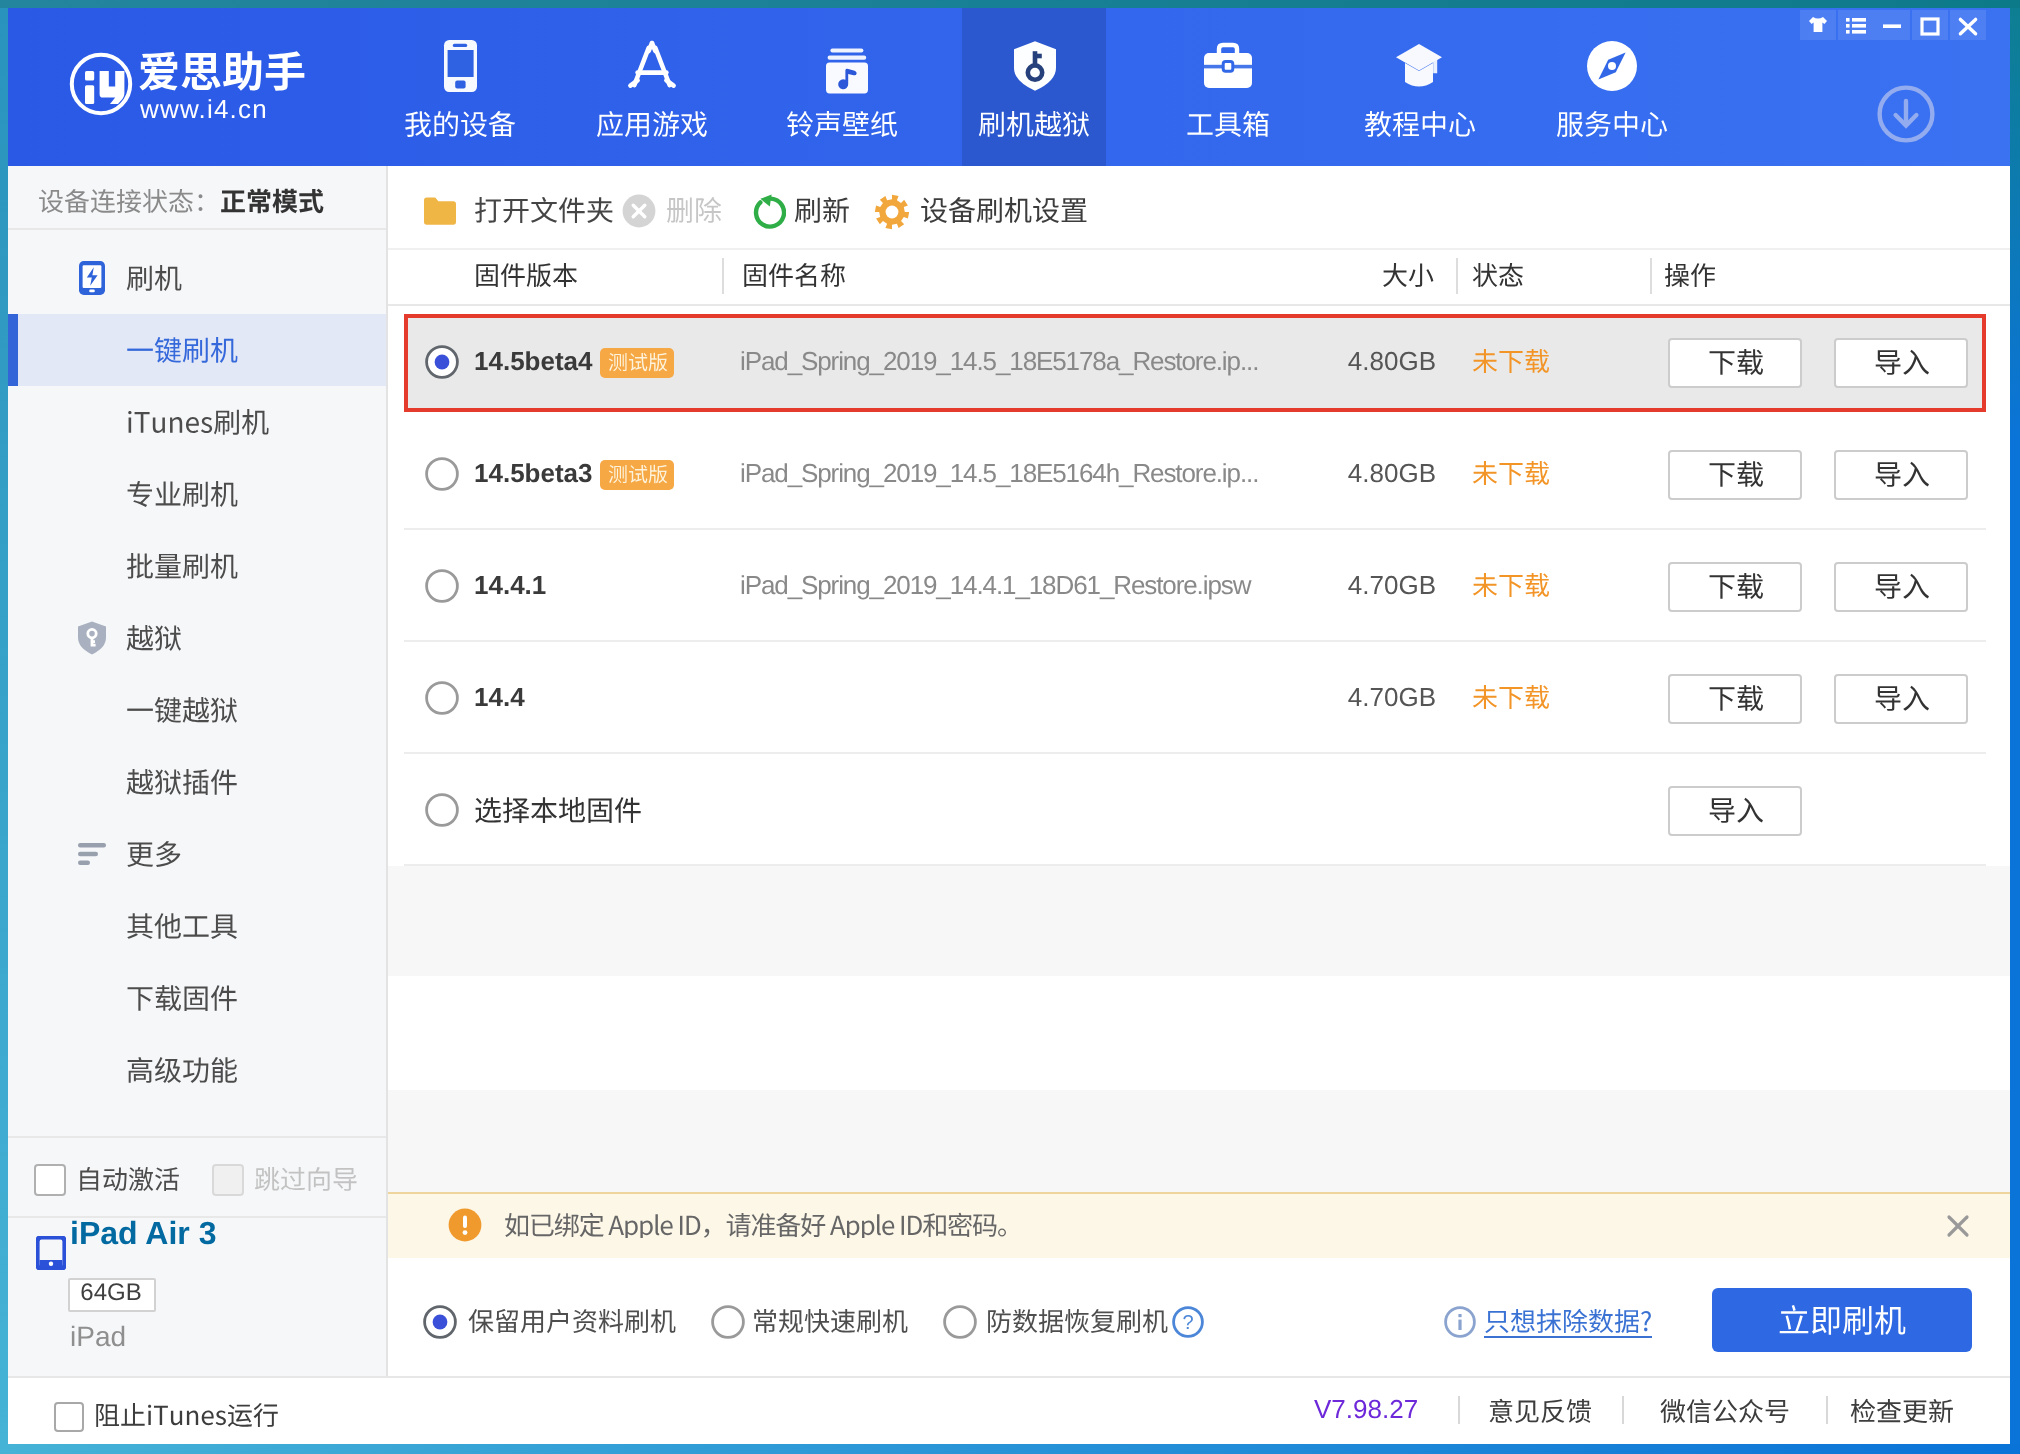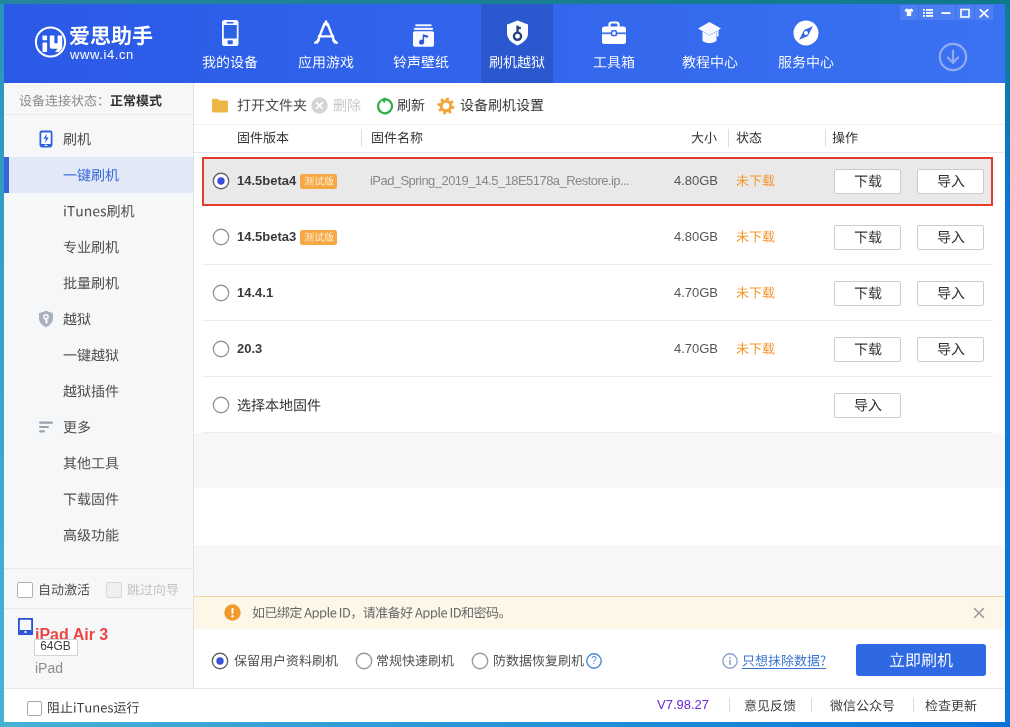--- a/index.html
+++ b/index.html
@@ -362,21 +362,21 @@
           <use href="#g70" x="3000"></use>
         </g>
       </svg>
     </div>
 <div style="position:absolute;left:4px;top:608px;width:189px;height:1px;background:#e8e8e8"></div>
 <svg style="position:absolute;left:17.5px;top:618px" width="15" height="17" viewBox="0 0 15 17">
 <rect x="0.6" y="0.6" width="13.8" height="15.8" rx="2.2" fill="none" stroke="#2b51d8" stroke-width="2.4"></rect>
 <path d="M1.8 12 h11.4 v2.2 q0 1.6 -1.6 1.6 h-8.2 q-1.6 0 -1.6 -1.6 Z" fill="#2b51d8"></path>
 <circle cx="7.5" cy="13.9" r="1.1" fill="#fff"></circle>
 </svg>
-<div style="position:absolute;top:625px;font:bold  16.0px 'Liberation Sans',sans-serif;color:#ef4444;line-height:20.8px;white-space:pre;left:35.0px;">iPad Air 3</div>
+<div style="position:absolute;top:608px;font:bold  16.0px 'Liberation Sans',sans-serif;color:#0369a1;line-height:20.8px;white-space:pre;left:35.0px;">iPad Air 3</div>
 <div style="position:absolute;left:34px;top:639px;width:42px;height:15px;background:#fff;border:1px solid #d2d2d2;border-radius:1px"></div>
 <div style="position:absolute;top:639.2px;font: 12.0px 'Liberation Sans',sans-serif;color:#3f3f3f;line-height:15.6px;white-space:pre;left:55.5px;transform:translateX(-50%);">64GB</div>
 <div style="position:absolute;top:658.9px;font: 14.0px 'Liberation Sans',sans-serif;color:#8f8f8f;line-height:18.2px;white-space:pre;left:35.0px;">iPad</div>
 <div style="position:absolute;left:211px;top:97px;line-height:0"><svg width="18" height="17" viewBox="0 0 18 17">
 <path d="M1 3.2 q0 -1.4 1.4 -1.4 h4.2 l1.6 1.8 h7.4 q1.4 0 1.4 1.4 V14 q0 1.4 -1.4 1.4 H2.4 Q1 15.4 1 14 Z" fill="#efb545"></path>
 </svg></div>
 <div style="position:absolute;left:237.0px;top:98.2px;line-height:0">
       <svg class="t" width="70.00" height="14.00" viewBox="0 -880 5000 1000">
         <g fill="#454545" transform="scale(1,-1)">
           <use href="#g71"></use>
@@ -534,20 +534,21 @@
 <div style="position:absolute;left:300px;top:229.5px;width:37px;height:15px;background:#f6a844;border-radius:2.5px"></div>
 <div style="position:absolute;left:303.5px;top:232.3px;line-height:0">
       <svg class="t" width="30.00" height="10.00" viewBox="0 -880 3000 1000">
         <g fill="#fdf3dd" transform="scale(1,-1)">
           <use href="#g87"></use>
           <use href="#g88" x="1000"></use>
           <use href="#g79" x="2000"></use>
         </g>
       </svg>
     </div>
+<div style="position:absolute;top:228.6px;font: 13.0px 'Liberation Sans',sans-serif;color:#898989;line-height:16.9px;white-space:pre;letter-spacing:-0.55px;left:370.0px;">iPad_Spring_2019_14.5_18E5164h_Restore.ip...</div>
 <div style="position:absolute;top:228.6px;font: 13.0px 'Liberation Sans',sans-serif;color:#555555;line-height:16.9px;white-space:pre;right:292.0px;">4.80GB</div>
 <div style="position:absolute;left:736.0px;top:230.2px;line-height:0">
       <svg class="t" width="39.00" height="13.00" viewBox="0 -880 3000 1000">
         <g fill="#f29426" transform="scale(1,-1)">
           <use href="#g89"></use>
           <use href="#g56" x="1000"></use>
           <use href="#g57" x="2000"></use>
         </g>
       </svg>
     </div>
@@ -566,20 +567,21 @@
         <g fill="#333333" transform="scale(1,-1)">
           <use href="#g70"></use>
           <use href="#g90" x="1000"></use>
         </g>
       </svg>
     </div>
 <svg style="position:absolute;left:211.5px;top:284.0px" width="18" height="18" viewBox="0 0 18 18">
       <circle cx="9" cy="9" r="7.7" fill="#fff" stroke="#9a9a9a" stroke-width="1.4"></circle>
     </svg>
 <div style="position:absolute;top:284.6px;font:bold  13.0px 'Liberation Sans',sans-serif;color:#3a3a3a;line-height:16.9px;white-space:pre;left:237.0px;text-align:right;">14.4.1</div>
+<div style="position:absolute;top:284.6px;font: 13.0px 'Liberation Sans',sans-serif;color:#898989;line-height:16.9px;white-space:pre;letter-spacing:-0.55px;left:370.0px;">iPad_Spring_2019_14.4.1_18D61_Restore.ipsw</div>
 <div style="position:absolute;top:284.6px;font: 13.0px 'Liberation Sans',sans-serif;color:#555555;line-height:16.9px;white-space:pre;right:292.0px;">4.70GB</div>
 <div style="position:absolute;left:736.0px;top:286.2px;line-height:0">
       <svg class="t" width="39.00" height="13.00" viewBox="0 -880 3000 1000">
         <g fill="#f29426" transform="scale(1,-1)">
           <use href="#g89"></use>
           <use href="#g56" x="1000"></use>
           <use href="#g57" x="2000"></use>
         </g>
       </svg>
     </div>
@@ -597,21 +599,21 @@
       <svg class="t" width="28.00" height="14.00" viewBox="0 -880 2000 1000">
         <g fill="#333333" transform="scale(1,-1)">
           <use href="#g70"></use>
           <use href="#g90" x="1000"></use>
         </g>
       </svg>
     </div>
 <svg style="position:absolute;left:211.5px;top:340.0px" width="18" height="18" viewBox="0 0 18 18">
       <circle cx="9" cy="9" r="7.7" fill="#fff" stroke="#9a9a9a" stroke-width="1.4"></circle>
     </svg>
-<div style="position:absolute;top:340.6px;font:bold  13.0px 'Liberation Sans',sans-serif;color:#3a3a3a;line-height:16.9px;white-space:pre;left:237.0px;">20.3</div>
+<div style="position:absolute;top:340.6px;font:bold  13.0px 'Liberation Sans',sans-serif;color:#3a3a3a;line-height:16.9px;white-space:pre;left:237.0px;">14.4</div>
 <div style="position:absolute;top:340.6px;font: 13.0px 'Liberation Sans',sans-serif;color:#555555;line-height:16.9px;white-space:pre;right:292.0px;">4.70GB</div>
 <div style="position:absolute;left:736.0px;top:342.2px;line-height:0">
       <svg class="t" width="39.00" height="13.00" viewBox="0 -880 3000 1000">
         <g fill="#f29426" transform="scale(1,-1)">
           <use href="#g89"></use>
           <use href="#g56" x="1000"></use>
           <use href="#g57" x="2000"></use>
         </g>
       </svg>
     </div>

